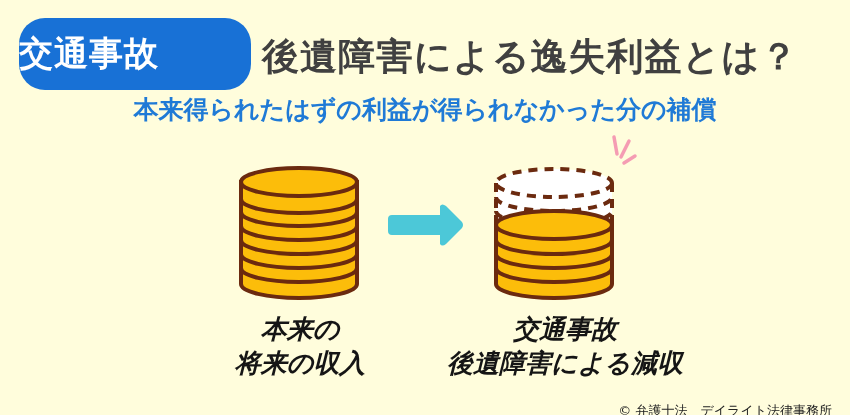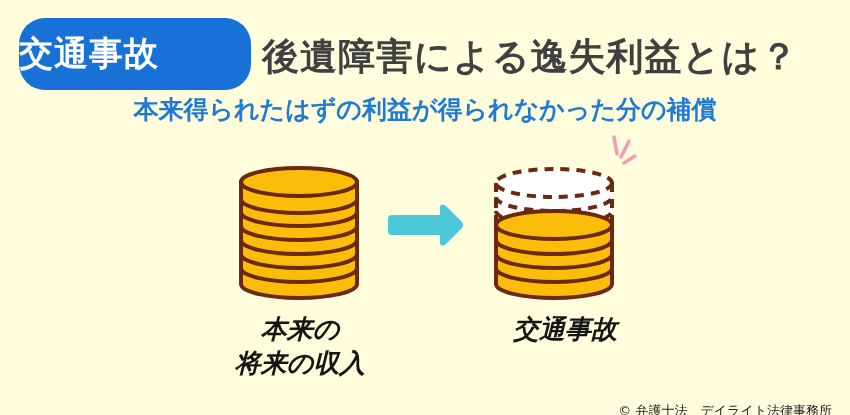--- a/index.html
+++ b/index.html
@@ -93,15 +93,16 @@
     <line x1="635" y1="156" x2="624" y2="163"></line>
   </g>
 </svg>
 
 <div class="label label-left">
   <div>本来の</div>
   <div>将来の収入</div>
 </div>
 <div class="label label-right">
   <div>交通事故</div>
+  <div>後遺障害による減収</div>
 </div>
 
 <div class="copyright">© 弁護士法　デイライト法律事務所</div>
 
 </body></html>

